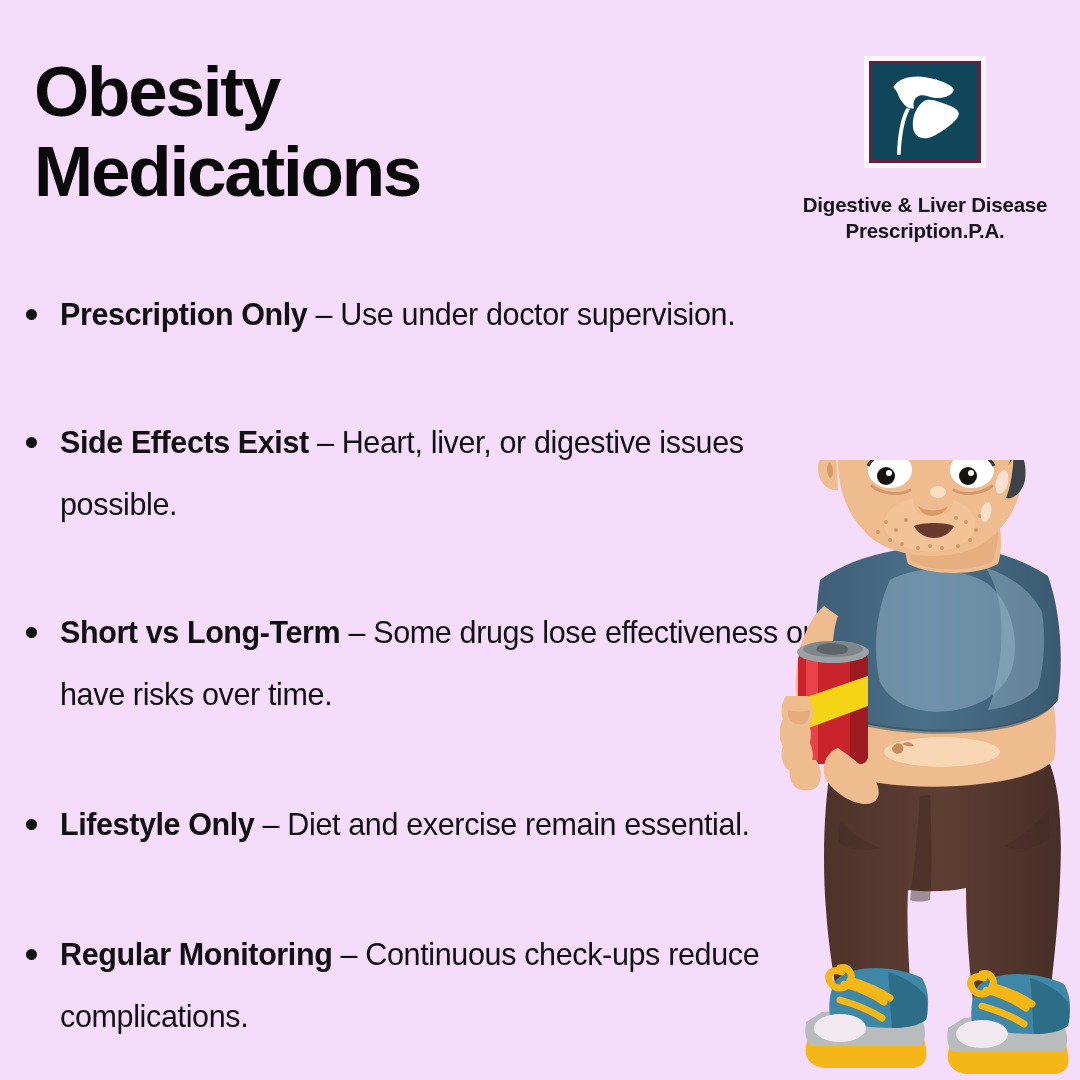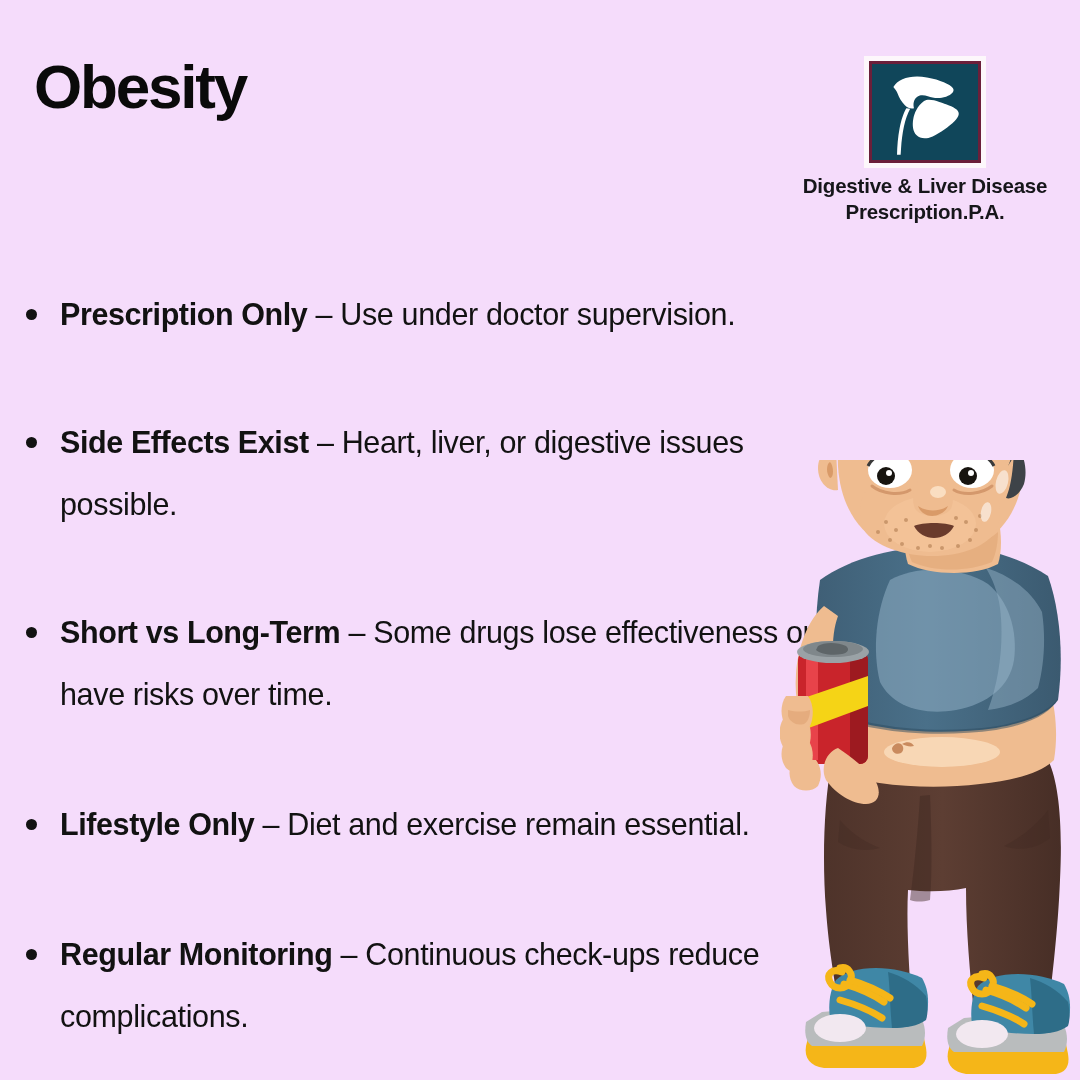--- a/index.html
+++ b/index.html
@@ -18,21 +18,21 @@
   }
 
   
   .title {
     position: absolute;
     left: 34px;
     top: 52px;
     width: 620px;
     font-family: "Liberation Sans", sans-serif;
     font-weight: 700;
-    font-size: 62px;
+    font-size: 71px;
     line-height: 1.12;
     letter-spacing: -2.2px;
     color: #0a0a0a;
   }
   .title .t-line { display: block; }
 
   
   .logo-block {
     position: absolute;
     left: 795px;
@@ -56,21 +56,21 @@
     background: #10465a;
     padding: 2px;
   }
   .logo-svg {
     display: block;
     width: 100%;
     height: 100%;
     background: #10465a;
   }
   .logo-text {
-    margin-top: 5px;
+    margin-top: 24px;
     font-family: "Liberation Sans", sans-serif;
     font-weight: 700;
     font-size: 20.5px;
     line-height: 1.25;
     color: #16161a;
     letter-spacing: -0.2px;
   }
   .logo-text span { display: block; }
 
   
@@ -119,20 +119,21 @@
   }
   .character svg { display: block; width: 100%; height: 100%; }
 </style>
 </head>
 <body>
 
 <div class="poster">
 
   <div class="title">
     <span class="t-line">Obesity</span>
+    <span class="t-line">Medications</span>
   </div>
 
   <div class="logo-block">
     <div class="logo-mark">
       <div class="logo-mark-inner">
         <svg class="logo-svg" viewBox="0 0 100 96">
           <path fill="#ffffff" d="M17,22 C22,13 36,9 52,12 C66,14.5 76,19 79,23 C81.5,26.2 78,30 72,32 C64,34.6 58,33 53,31.5 C48.5,30.2 44,30 41,32.8 C38,35.6 37.5,40 38.5,44 C36,45 32,44 29,41 C25.5,37.5 23,33 21.5,29 C20.5,26.2 18.5,24 17,22 Z"></path>
           <path fill="#ffffff" d="M49,36.5 C53,34.2 59,35.5 65,37.5 C72,39.8 79,42 83,45.5 C86.5,48.6 86,52.5 81,57.5 C75,63.5 66,70 58,73.5 C51,76.6 45,76 41,72 C37.5,68.5 36.5,62 37.8,55 C38.8,49.5 42,41.5 49,36.5 Z"></path>
           <path fill="#ffffff" d="M34.5,44.5 C32,49 29.5,56 28,63 C26.5,70 25.5,78 25,86 C24.8,89.5 24.7,91.5 24.6,92.5 L20.8,92.5 C21,84 21.8,74 23.5,65 C25.2,56 27.8,48.5 30.5,44 Z"></path>
         </svg>

